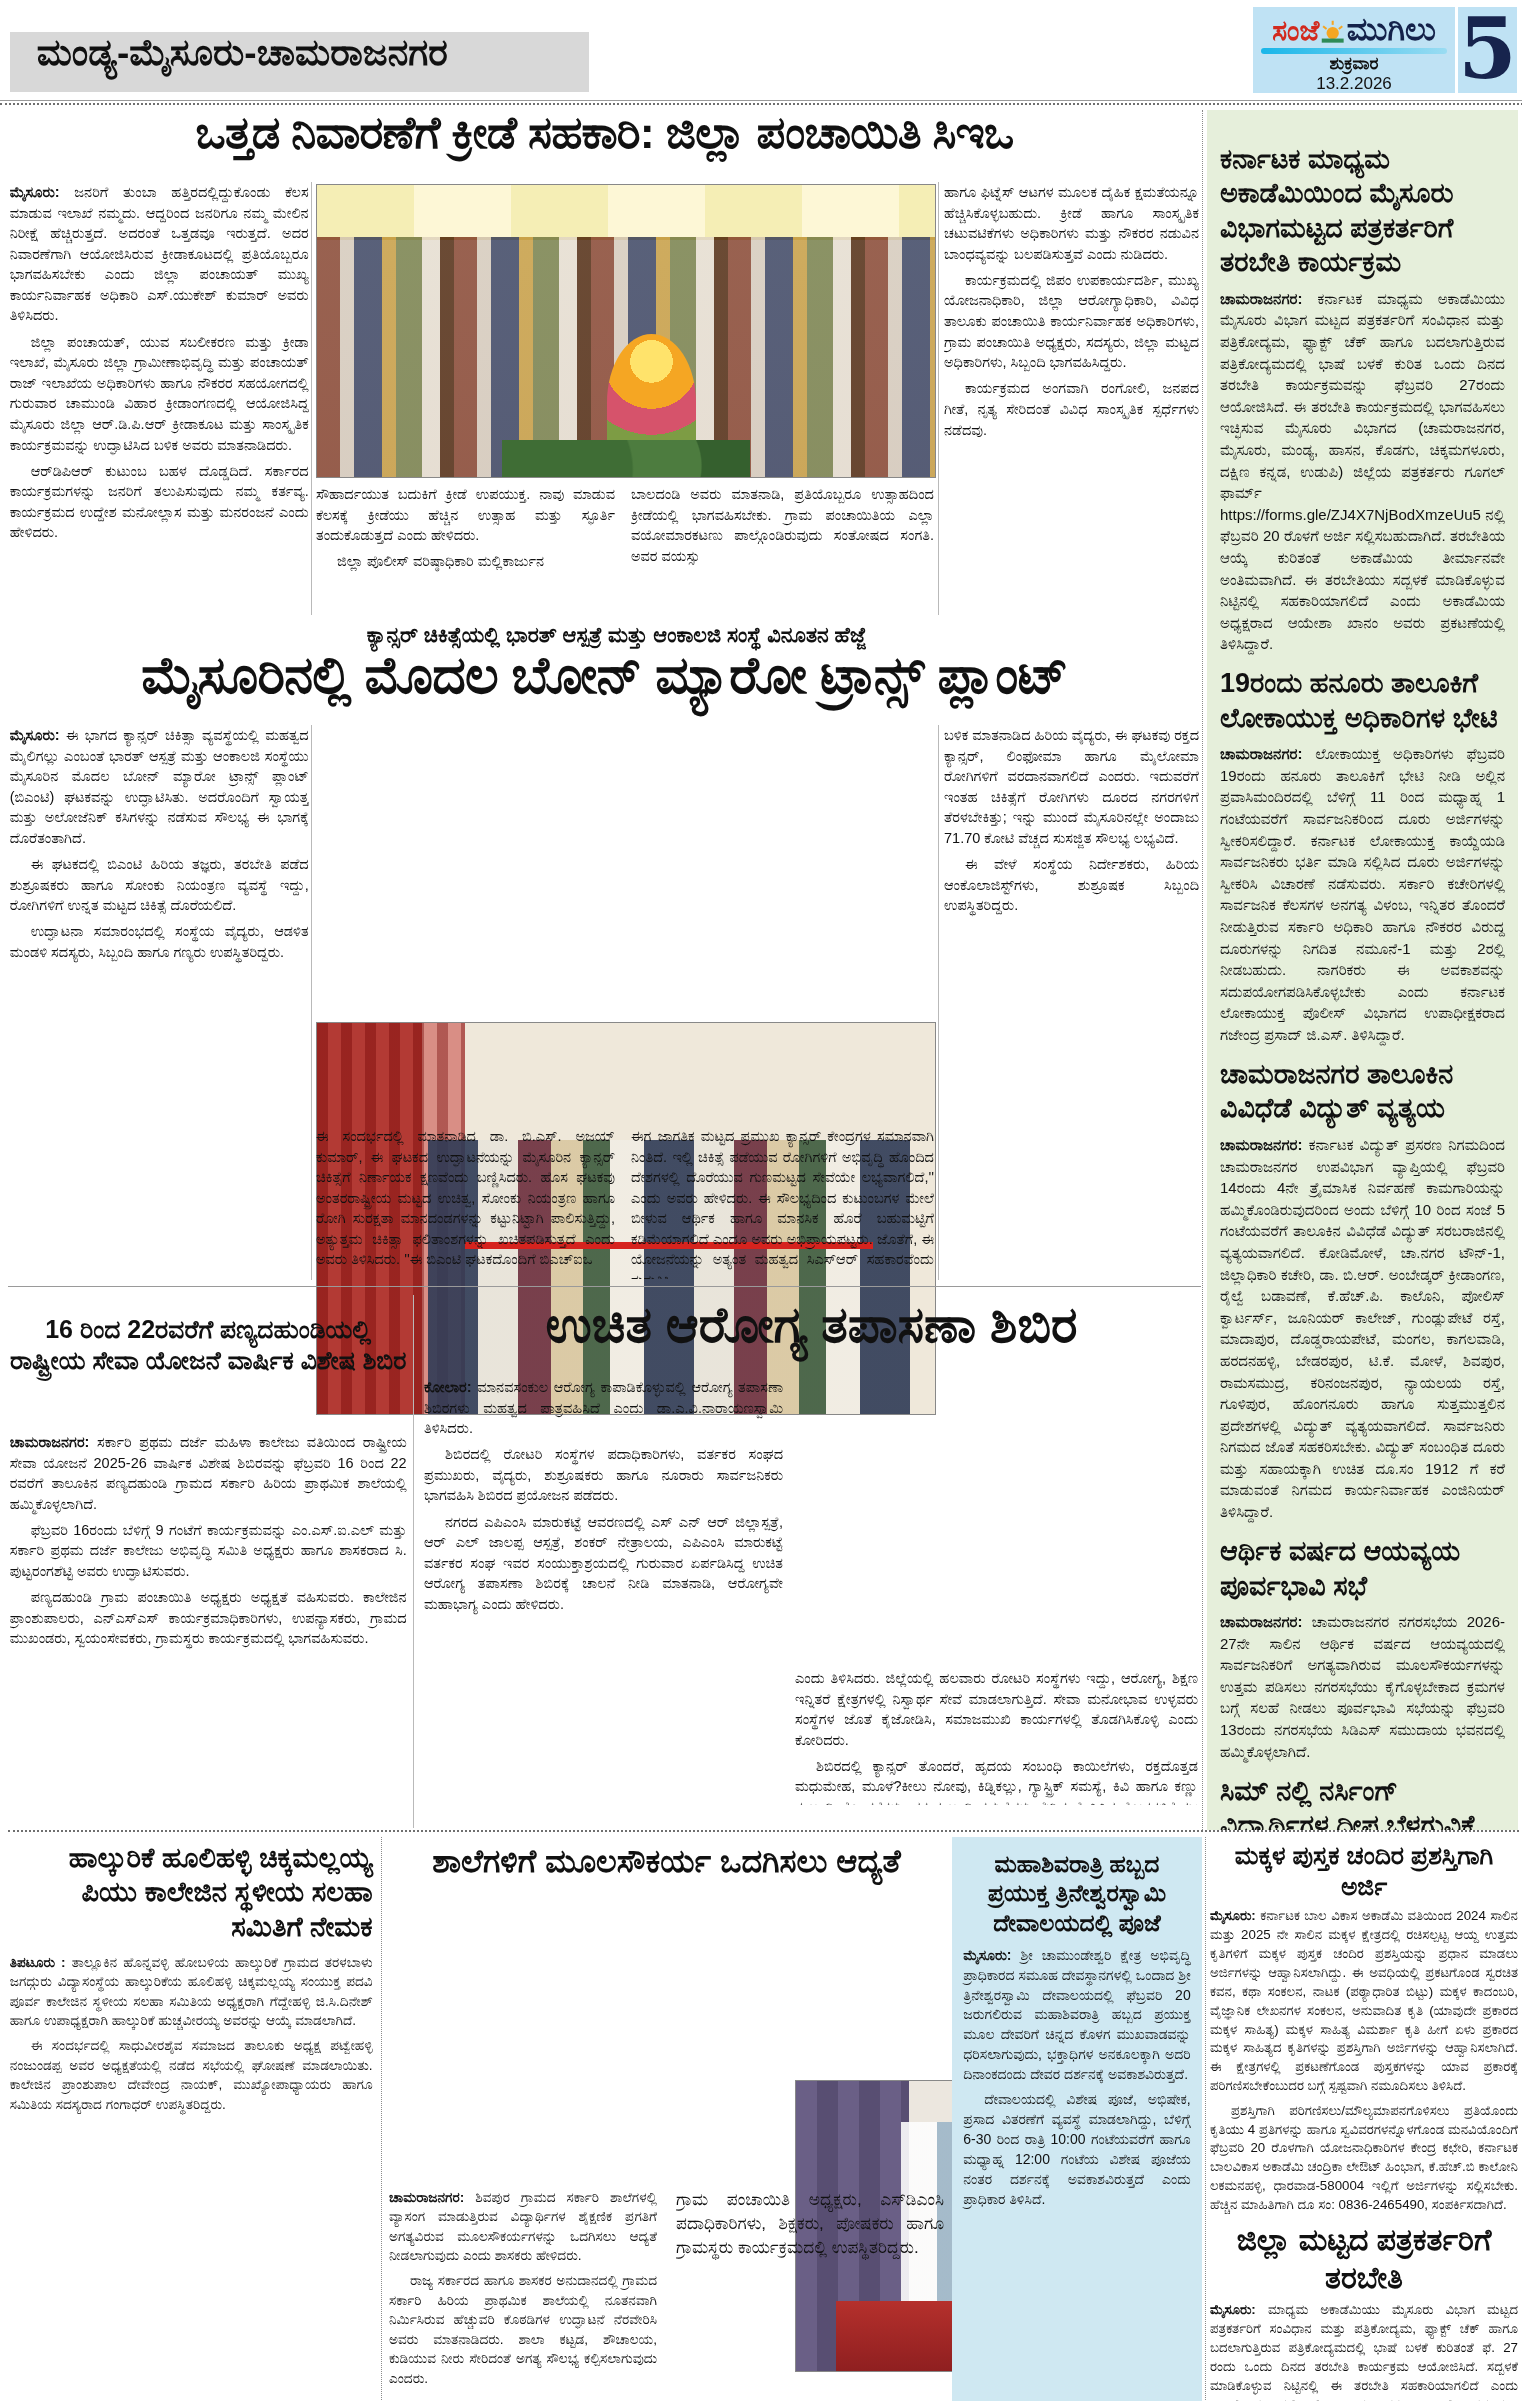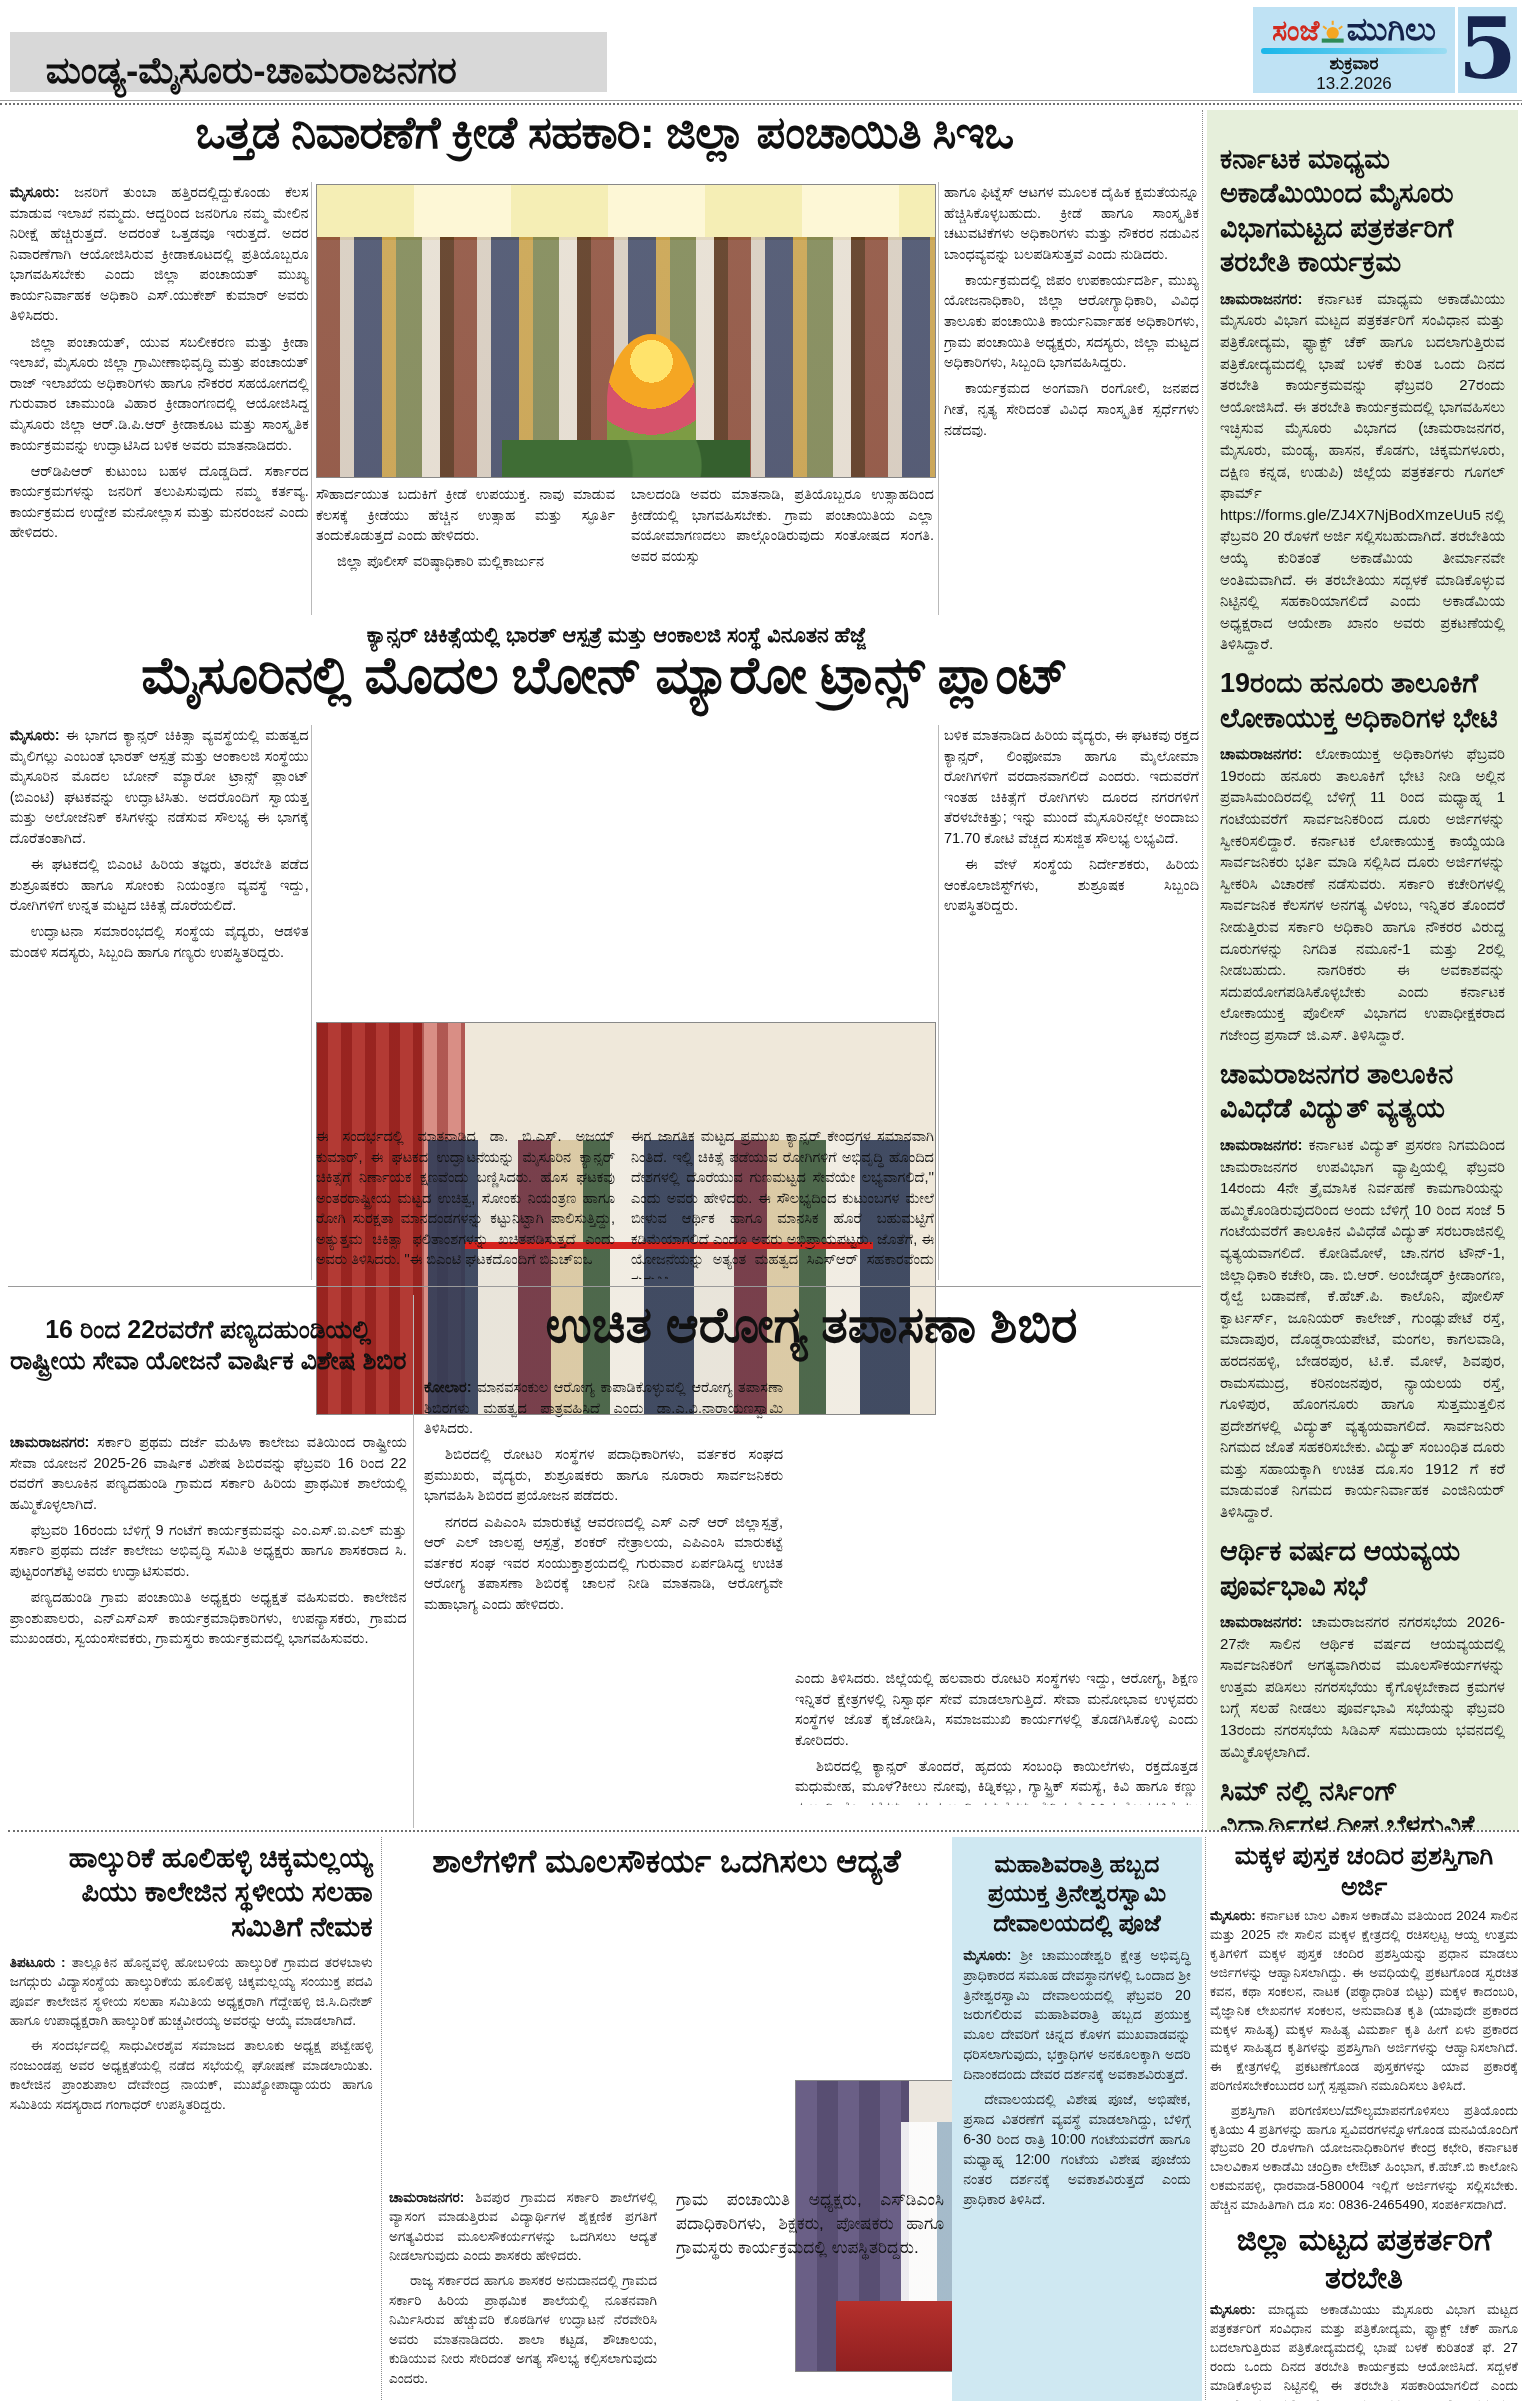--- a/index.html
+++ b/index.html
@@ -14,21 +14,21 @@
   .center{text-align:center;}
   .hxl{font-weight:bold;font-size:45px;line-height:1.12;margin:0;letter-spacing:-0.8px;}
   .hx2{font-weight:bold;font-size:52px;line-height:1.1;margin:0;letter-spacing:-0.8px;}
   .kick{font-weight:bold;font-size:21px;margin:0;}
   .hmid{font-weight:bold;font-size:25px;line-height:1.25;margin:0;}
   .hband{font-weight:bold;font-size:32px;line-height:1.15;margin:0;}
   .vr{border-left:1.6px solid #b9b9b9;width:0;}
   .vrd{border-left:1.6px dotted #8a8a8a;width:0;}
   .hrd{border-top:2.4px dotted #6f6f6f;height:0;}
   .hrs{border-top:1.6px solid #9a9a9a;height:0;}
-  .graybox{background:#d8d8d8;display:flex;align-items:flex-end;padding:0 36px;}
+  .graybox{background:#d8d8d8;display:flex;align-items:flex-start;padding:0 27px;}
   .regiontitle{font-weight:bold;font-size:37px;letter-spacing:0;}
   .logobox{background:#bfe2f4;}
   .brand1{color:#d22a1e;font-weight:bold;font-size:28px;}
   .brand2{color:#14224a;font-weight:bold;font-size:32px;}
   .brandbar{height:5.6px;background:linear-gradient(90deg,#19b6e9,#9adcf2);border-radius:3.2px;}
   .weekday{font-weight:bold;font-size:17px;text-align:center;}
   .dateline{font-size:17px;text-align:center;}
   .pagenum{font-family:"DejaVu Serif","Liberation Serif",serif;font-weight:bold;font-size:84px;
            color:#17244d;line-height:1;}
   .greencol{background:#e6efdb;padding:30px 13px;box-sizing:border-box;}
@@ -114,21 +114,21 @@
     <div class="crowd"></div>
     <div class="lamp"></div>
     <div class="plants"></div>
   </div>
 
   <div class="abs body clip" style="left:316px;top:484px;width:299px;height:131px;">
     <p>ಸೌಹಾರ್ದಯುತ ಬದುಕಿಗೆ ಕ್ರೀಡೆ ಉಪಯುಕ್ತ. ನಾವು ಮಾಡುವ ಕೆಲಸಕ್ಕೆ ಕ್ರೀಡೆಯು ಹೆಚ್ಚಿನ ಉತ್ಸಾಹ ಮತ್ತು ಸ್ಫೂರ್ತಿ ತಂದುಕೊಡುತ್ತದೆ ಎಂದು ಹೇಳಿದರು.</p>
     <p class="ind">ಜಿಲ್ಲಾ ಪೊಲೀಸ್ ವರಿಷ್ಠಾಧಿಕಾರಿ ಮಲ್ಲಿಕಾರ್ಜುನ</p>
   </div>
   <div class="abs body clip" style="left:631px;top:484px;width:303px;height:131px;">
-    <p>ಬಾಲದಂಡಿ ಅವರು ಮಾತನಾಡಿ, ಪ್ರತಿಯೊಬ್ಬರೂ ಉತ್ಸಾಹದಿಂದ ಕ್ರೀಡೆಯಲ್ಲಿ ಭಾಗವಹಿಸಬೇಕು. ಗ್ರಾಮ ಪಂಚಾಯಿತಿಯ ಎಲ್ಲಾ ವಯೋಮಾಗಣದಲು ಪಾಲ್ಗೊಂಡಿರುವುದು ಸಂತೋಷದ ಸಂಗತಿ. ಅವರ ವಯಸ್ಸು</p>
+    <p>ಬಾಲದಂಡಿ ಅವರು ಮಾತನಾಡಿ, ಪ್ರತಿಯೊಬ್ಬರೂ ಉತ್ಸಾಹದಿಂದ ಕ್ರೀಡೆಯಲ್ಲಿ ಭಾಗವಹಿಸಬೇಕು. ಗ್ರಾಮ ಪಂಚಾಯಿತಿಯ ಎಲ್ಲಾ ವಯೋಮಾರಕಟಣು ಪಾಲ್ಗೊಂಡಿರುವುದು ಸಂತೋಷದ ಸಂಗತಿ. ಅವರ ವಯಸ್ಸು</p>
   </div>
 
   <div class="abs body clip" style="left:944px;top:182px;width:255px;height:433px;">
     <p>ಹಾಗೂ ಫಿಟ್ನೆಸ್ ಆಟಗಳ ಮೂಲಕ ದೈಹಿಕ ಕ್ಷಮತೆಯನ್ನೂ ಹೆಚ್ಚಿಸಿಕೊಳ್ಳಬಹುದು. ಕ್ರೀಡೆ ಹಾಗೂ ಸಾಂಸ್ಕೃತಿಕ ಚಟುವಟಿಕೆಗಳು ಅಧಿಕಾರಿಗಳು ಮತ್ತು ನೌಕರರ ನಡುವಿನ ಬಾಂಧವ್ಯವನ್ನು ಬಲಪಡಿಸುತ್ತವೆ ಎಂದು ನುಡಿದರು.</p>
     <p class="ind">ಕಾರ್ಯಕ್ರಮದಲ್ಲಿ ಜಿಪಂ ಉಪಕಾರ್ಯದರ್ಶಿ, ಮುಖ್ಯ ಯೋಜನಾಧಿಕಾರಿ, ಜಿಲ್ಲಾ ಆರೋಗ್ಯಾಧಿಕಾರಿ, ವಿವಿಧ ತಾಲೂಕು ಪಂಚಾಯಿತಿ ಕಾರ್ಯನಿರ್ವಾಹಕ ಅಧಿಕಾರಿಗಳು, ಗ್ರಾಮ ಪಂಚಾಯಿತಿ ಅಧ್ಯಕ್ಷರು, ಸದಸ್ಯರು, ಜಿಲ್ಲಾ ಮಟ್ಟದ ಅಧಿಕಾರಿಗಳು, ಸಿಬ್ಬಂದಿ ಭಾಗವಹಿಸಿದ್ದರು.</p>
     <p class="ind">ಕಾರ್ಯಕ್ರಮದ ಅಂಗವಾಗಿ ರಂಗೋಲಿ, ಜನಪದ ಗೀತೆ, ನೃತ್ಯ ಸೇರಿದಂತೆ ವಿವಿಧ ಸಾಂಸ್ಕೃತಿಕ ಸ್ಪರ್ಧೆಗಳು ನಡೆದವು.</p>
   </div>
 
   <div class="abs vr" style="left:311px;top:182px;height:433px;"></div>
   <div class="abs vr" style="left:938px;top:182px;height:433px;"></div>

